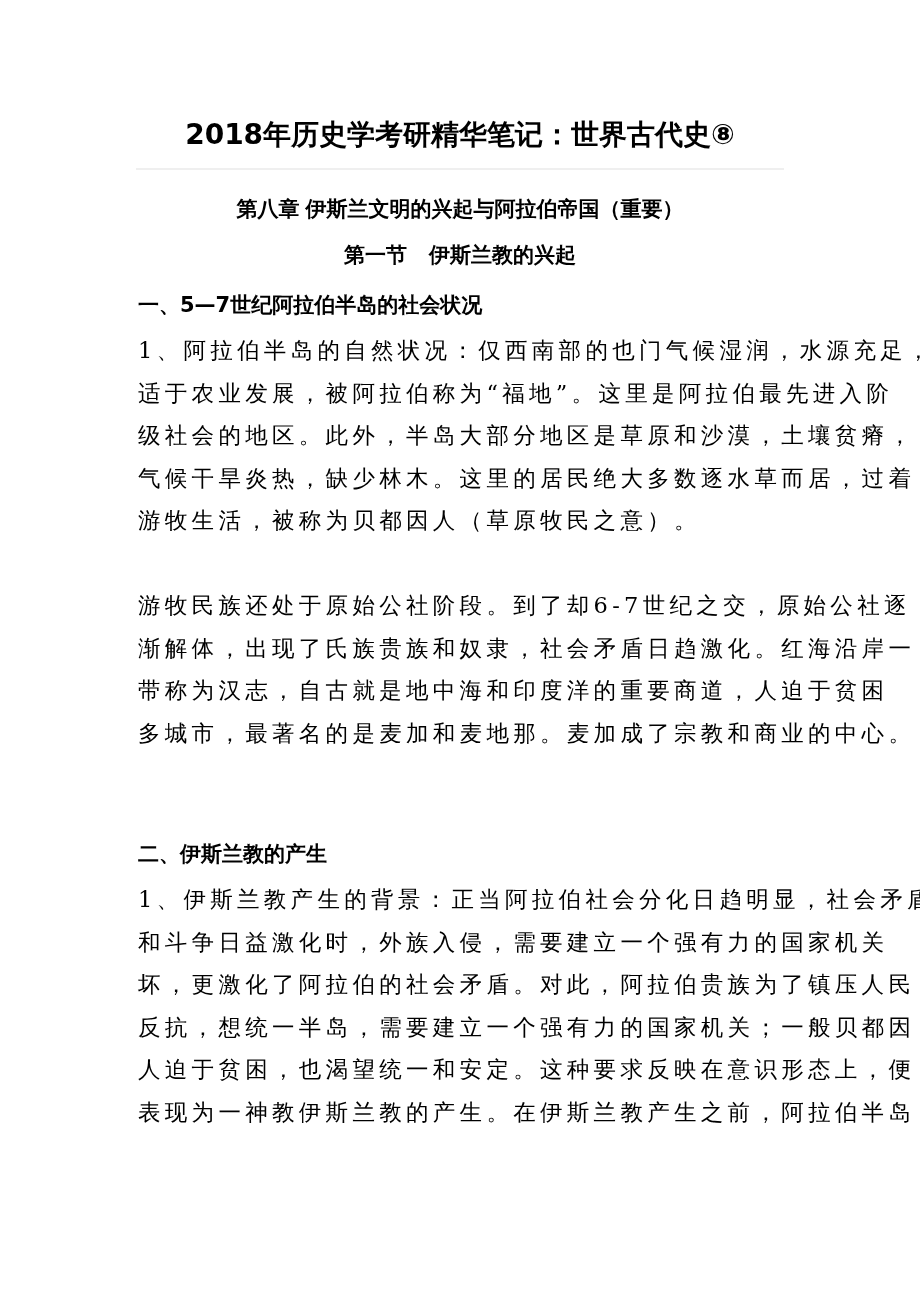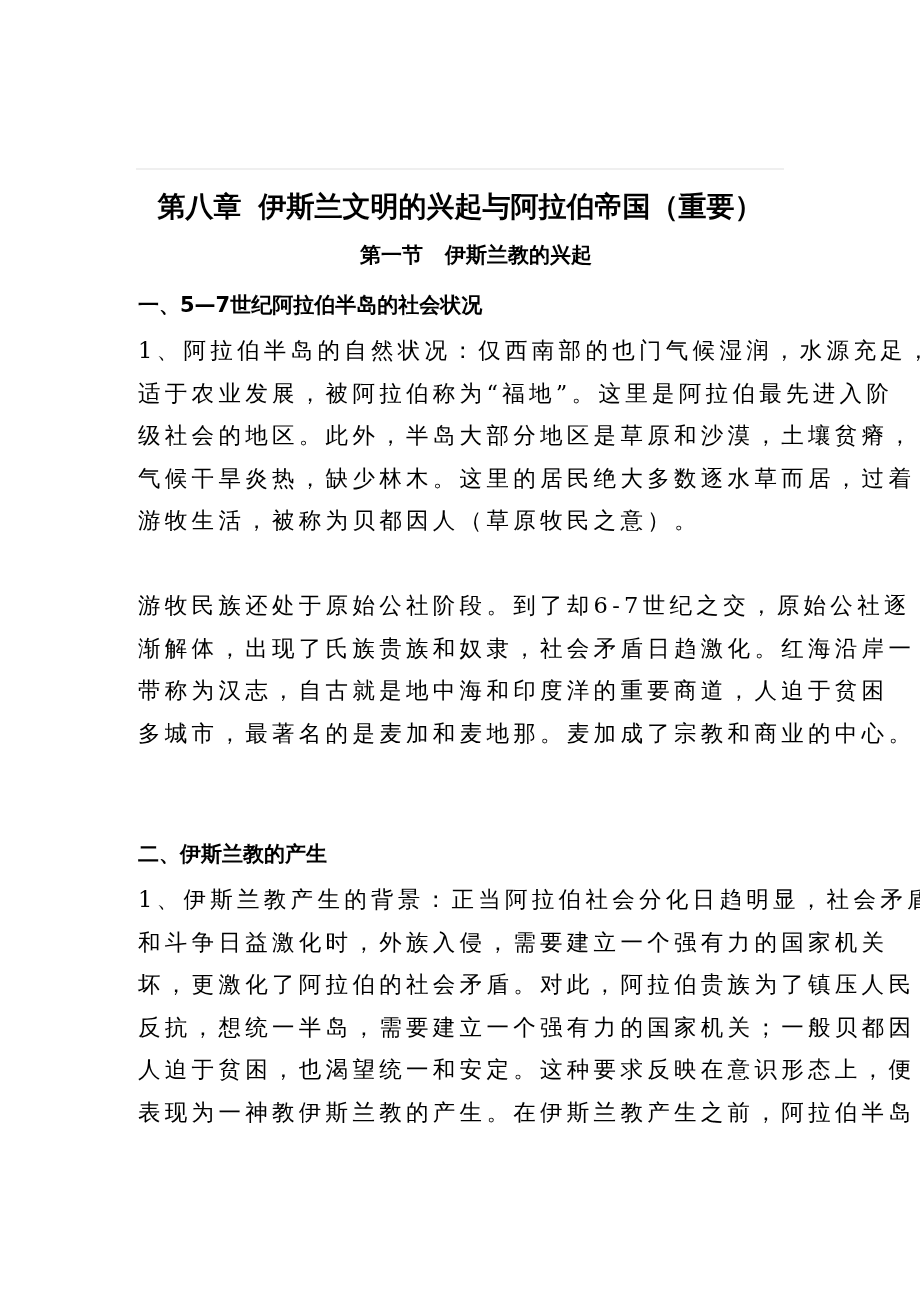--- a/index.html
+++ b/index.html
@@ -43,29 +43,29 @@
       width: 648px;
       height: 2px;
       background: #efefef;
     }
     .chapter-title {
       position: absolute;
       left: 136px;
       width: 648px;
       top: 193px;
       text-align: center;
-      font-family: Liberation Mono, monospace;
+      font-family: Liberation Sans, sans-serif;
       font-weight: bold;
-      font-size: 28px;
+      font-size: 21px;
       line-height: 32px;
       white-space: nowrap;
     }
     .section-title {
       position: absolute;
-      left: 152px;
+      left: 136px;
       width: 648px;
       top: 239px;
       text-align: center;
       font-family: "DejaVu Sans", "Liberation Sans", sans-serif;
       font-weight: bold;
       font-size: 21px;
       line-height: 32px;
       white-space: pre;
     }
     .heading {
@@ -90,20 +90,21 @@
       letter-spacing: 4.3px;
       white-space: nowrap;
       font-family: "DejaVu Serif", "Liberation Serif", serif;
     }
   </style>
 </head>
 <body>
 
 <div class="page">
 
+  <div class="doc-title">2018年历史学考研精华笔记：世界古代史⑧</div>
 
   <div class="divider"></div>
 
   <div class="chapter-title">第八章 伊斯兰文明的兴起与阿拉伯帝国（重要）</div>
 
   <div class="section-title">第一节   伊斯兰教的兴起</div>
 
   <div class="heading" style="top:289px;">一、5—7世纪阿拉伯半岛的社会状况</div>
 
   <div class="para" style="top:329px;">

